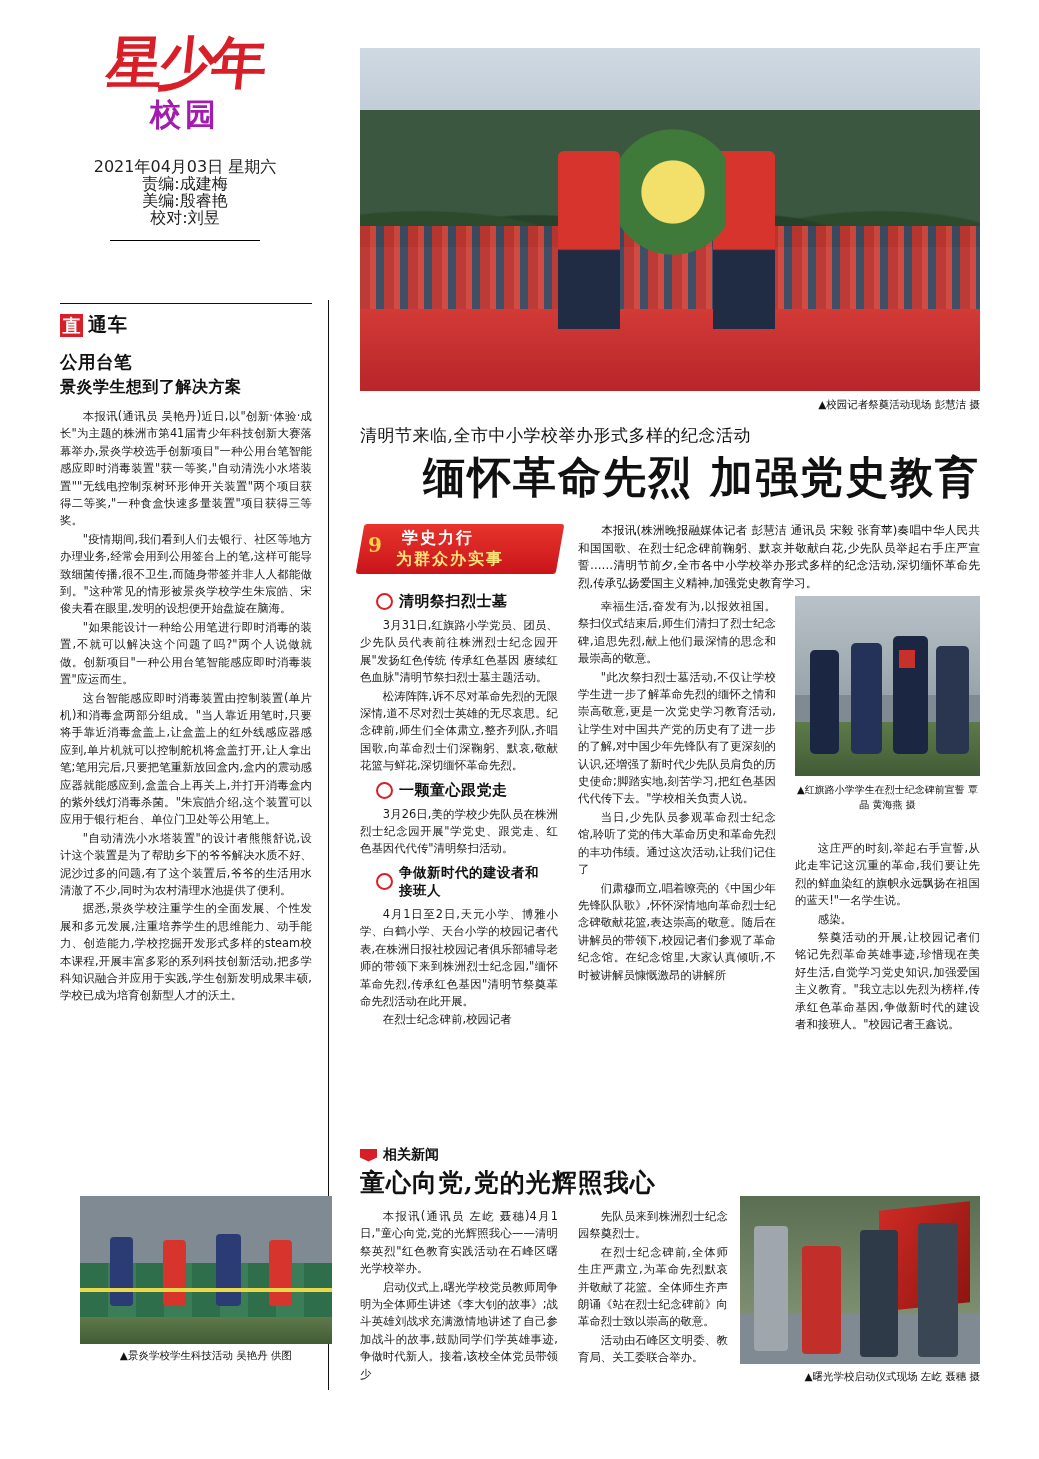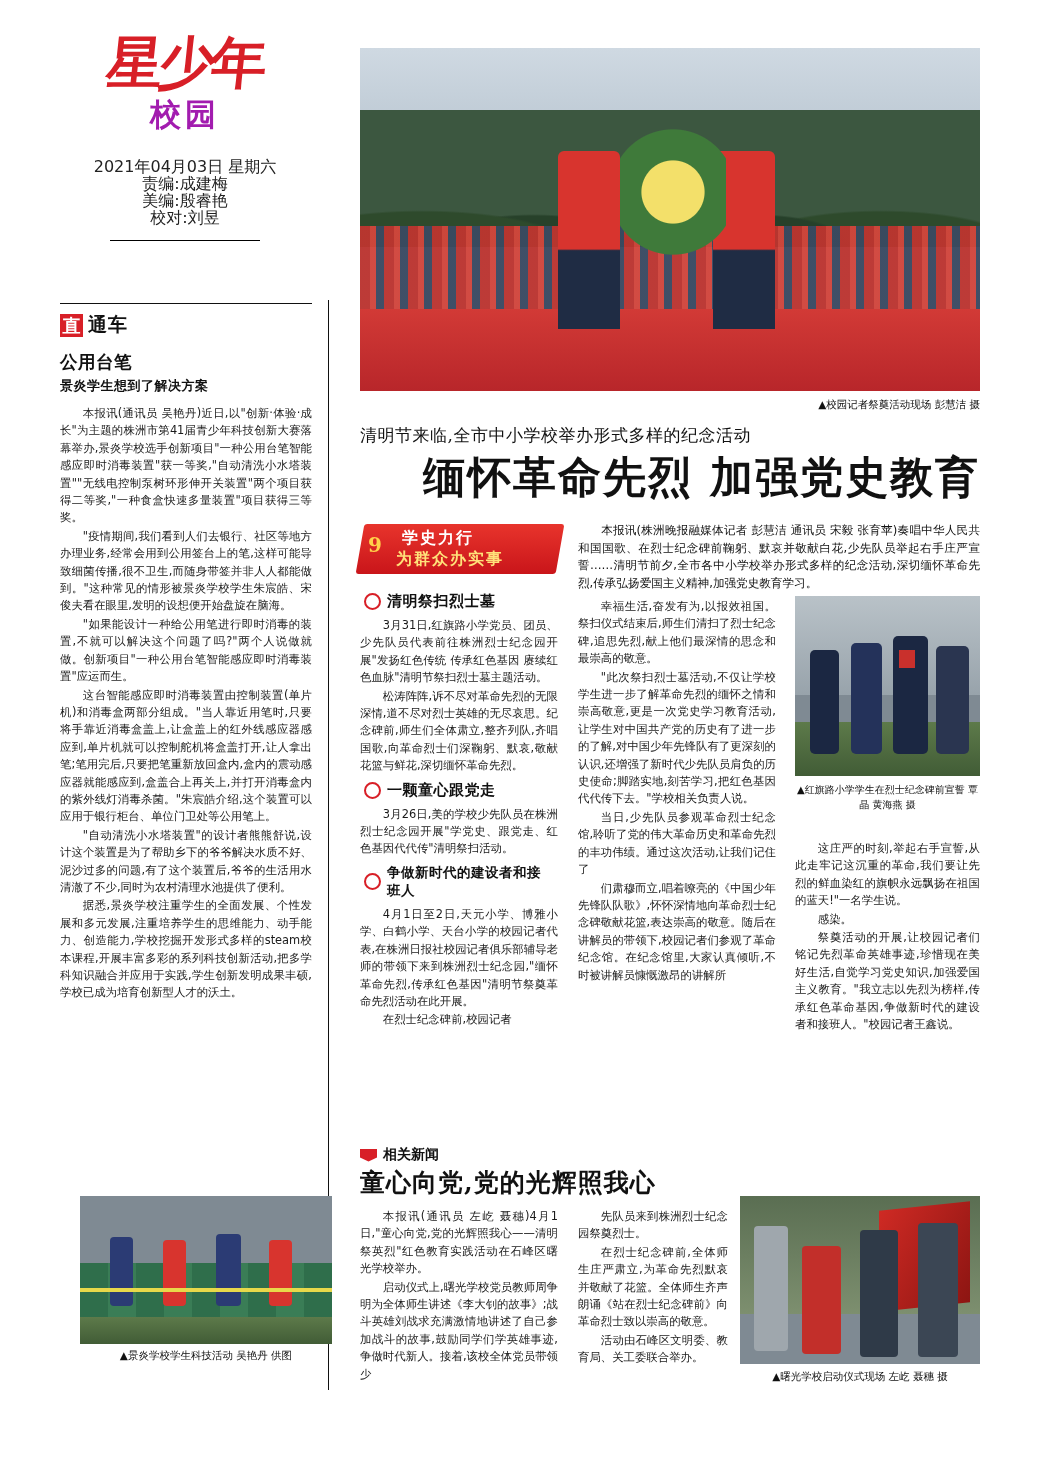--- a/index.html
+++ b/index.html
@@ -121,21 +121,21 @@
     letter-spacing: 1px;
   }
   .left-head1 {
     font-size: 17.5px;
     font-weight: bold;
     font-family: "DejaVu Serif", "Liberation Serif", serif;
     margin: 6px 0 3px;
     letter-spacing: 0.5px;
   }
   .left-head2 {
-    font-size: 13px;
+    font-size: 16px;
     font-weight: bold;
     font-family: "DejaVu Serif", "Liberation Serif", serif;
     margin: 0 0 10px;
     letter-spacing: 0.5px;
   }
   .body-text {
     font-size: 11.4px;
     line-height: 17.4px;
     text-align: justify;
     font-family: "DejaVu Sans", sans-serif;
@@ -257,21 +257,21 @@
     line-height: 17.6px;
     text-align: justify;
   }
   .lead p { margin: 0; text-indent: 2em; }
 
   
   .subhead {
     display: flex;
     align-items: center;
     gap: 6px;
-    margin: 6px 4px 6px;
+    margin: 6px 16px 6px;
   }
   .bullet-ring {
     width: 13px; height: 13px;
     border: 2.5px solid #d81f27;
     border-radius: 50%;
     flex: 0 0 auto;
   }
   .subhead-text {
     font-size: 15px;
     font-weight: bold;
@@ -338,21 +338,21 @@
     left: 740px;
     top: 1196px;
     width: 240px;
     height: 168px;
   }
   .right-photo-cap {
     position: absolute;
     left: 740px;
     top: 1370px;
     width: 240px;
-    text-align: center;
+    text-align: right;
     font-size: 10.5px;
   }
 
   
   .ph-sky { position:absolute; left:0; top:0; right:0; height:45%; background:linear-gradient(180deg,#cfd9e2,#aebcc8); }
   .ph-trees { position:absolute; left:0; top:18%; right:0; height:40%; background:
       radial-gradient(ellipse at 10% 100%, #2e4a2c 0 18%, transparent 19%),
       radial-gradient(ellipse at 28% 100%, #27412a 0 16%, transparent 17%),
       radial-gradient(ellipse at 46% 100%, #2b4730 0 18%, transparent 19%),
       radial-gradient(ellipse at 64% 100%, #26402a 0 16%, transparent 17%),

